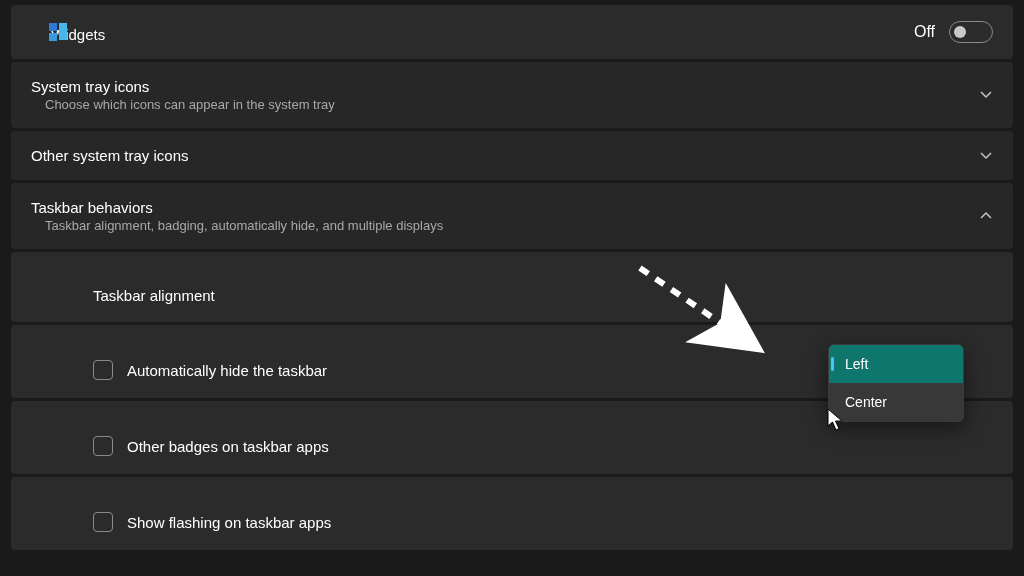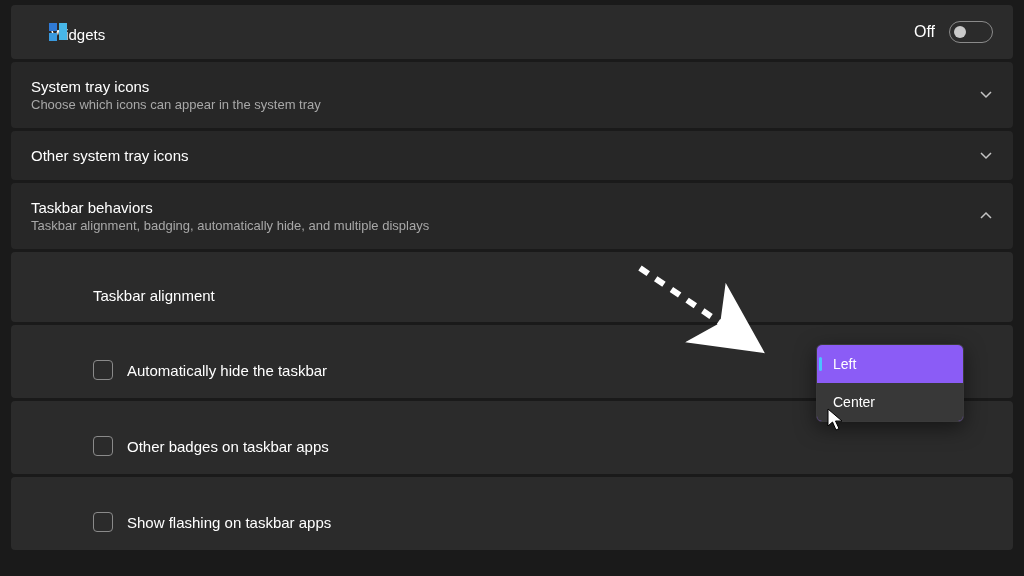--- a/index.html
+++ b/index.html
@@ -40,21 +40,21 @@
   }
   .widgets-icon span {
     width: 8px;
     height: 8px;
   }
   .widgets-icon span:nth-child(1){ background:#2f7ad6; }
   .widgets-icon span:nth-child(2){ background:#47b6e8; width:8px; height:17px; position:absolute; right:0; top:0;}
   .widgets-icon span:nth-child(3){ background:#3a9adf; position:absolute; left:0; bottom:0;}
   .row-content { display: flex; flex-direction: column; gap: 2px; }
   .row-title { font-size: 15px; font-weight: 400; color: #ffffff; }
-  .row-sub   { font-size: 13px; color: #a8a8a8; }
+  .row-sub   { font-size: 13px; color: #a8a8a8; margin-left: 14px; }
   .row-right { display: flex; align-items: center; gap: 14px; }
   .toggle {
     width: 44px; height: 22px;
     border: 1px solid #8a8a8a;
     border-radius: 11px;
     background: #2b2b2b;
     position: relative;
   }
   .toggle::after {
     content: "";
@@ -87,22 +87,22 @@
   .checkbox {
     width: 20px; height: 20px;
     border: 1.5px solid #8a8a8a;
     border-radius: 4px;
     background: transparent;
   }
   .dropdown-menu {
     position: absolute;
     right: 60px;
     top: 344px;
-    width: 148px;
-    background: #8b5cf6;
+    width: 136px;
+    background: #0f766e;
     border: 1px solid #3a3a3a;
     border-radius: 6px;
     box-shadow: 0 6px 20px rgba(0,0,0,.5);
     overflow: hidden;
     z-index: 50;
   }
   .dropdown-item {
     padding: 11px 16px;
     font-size: 14px;
     position: relative;

